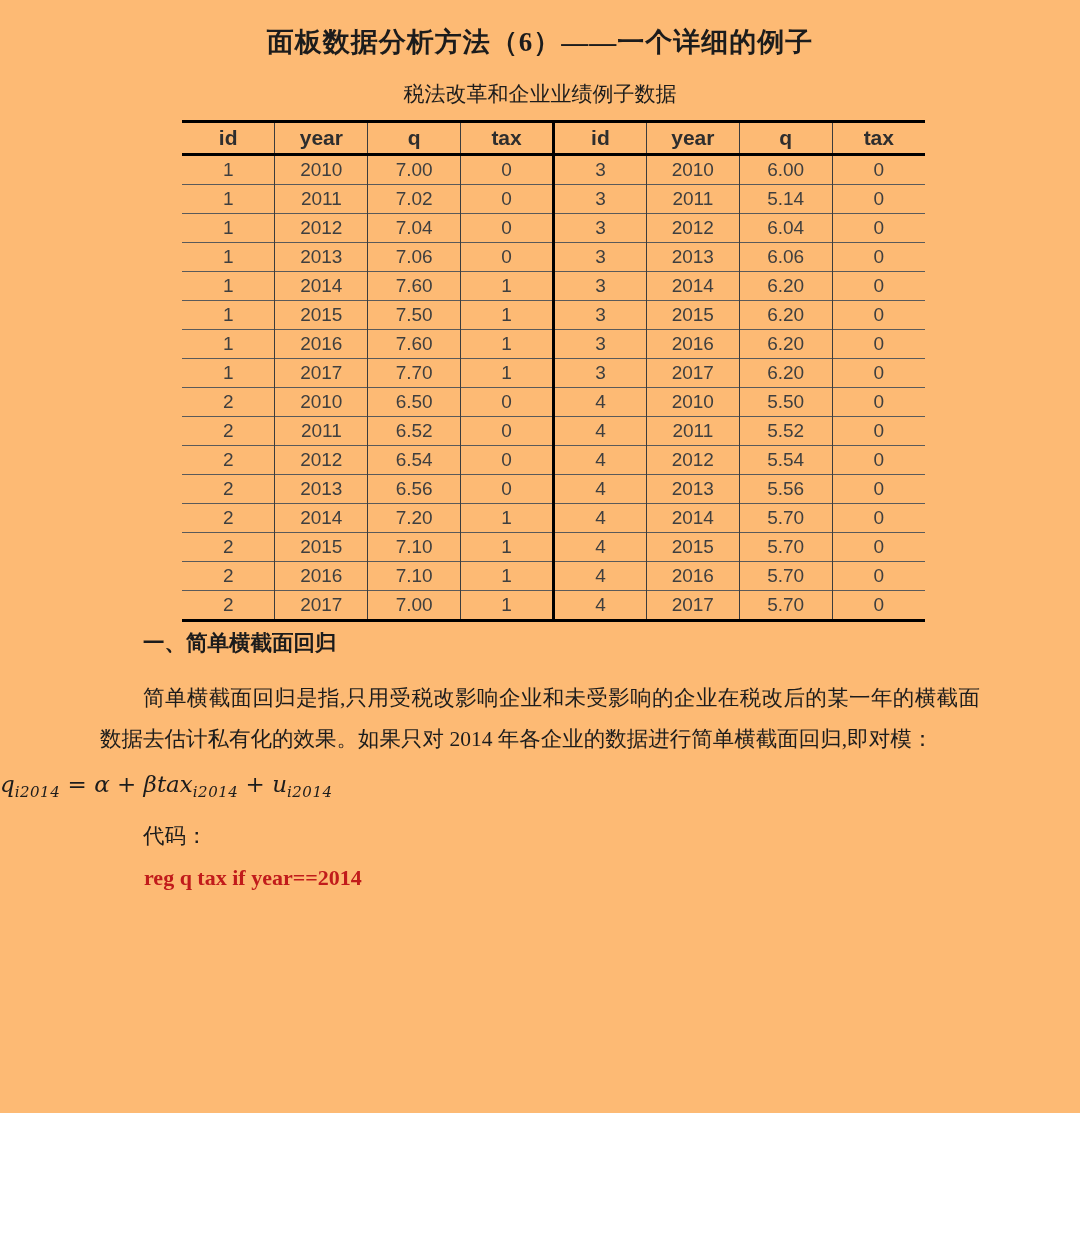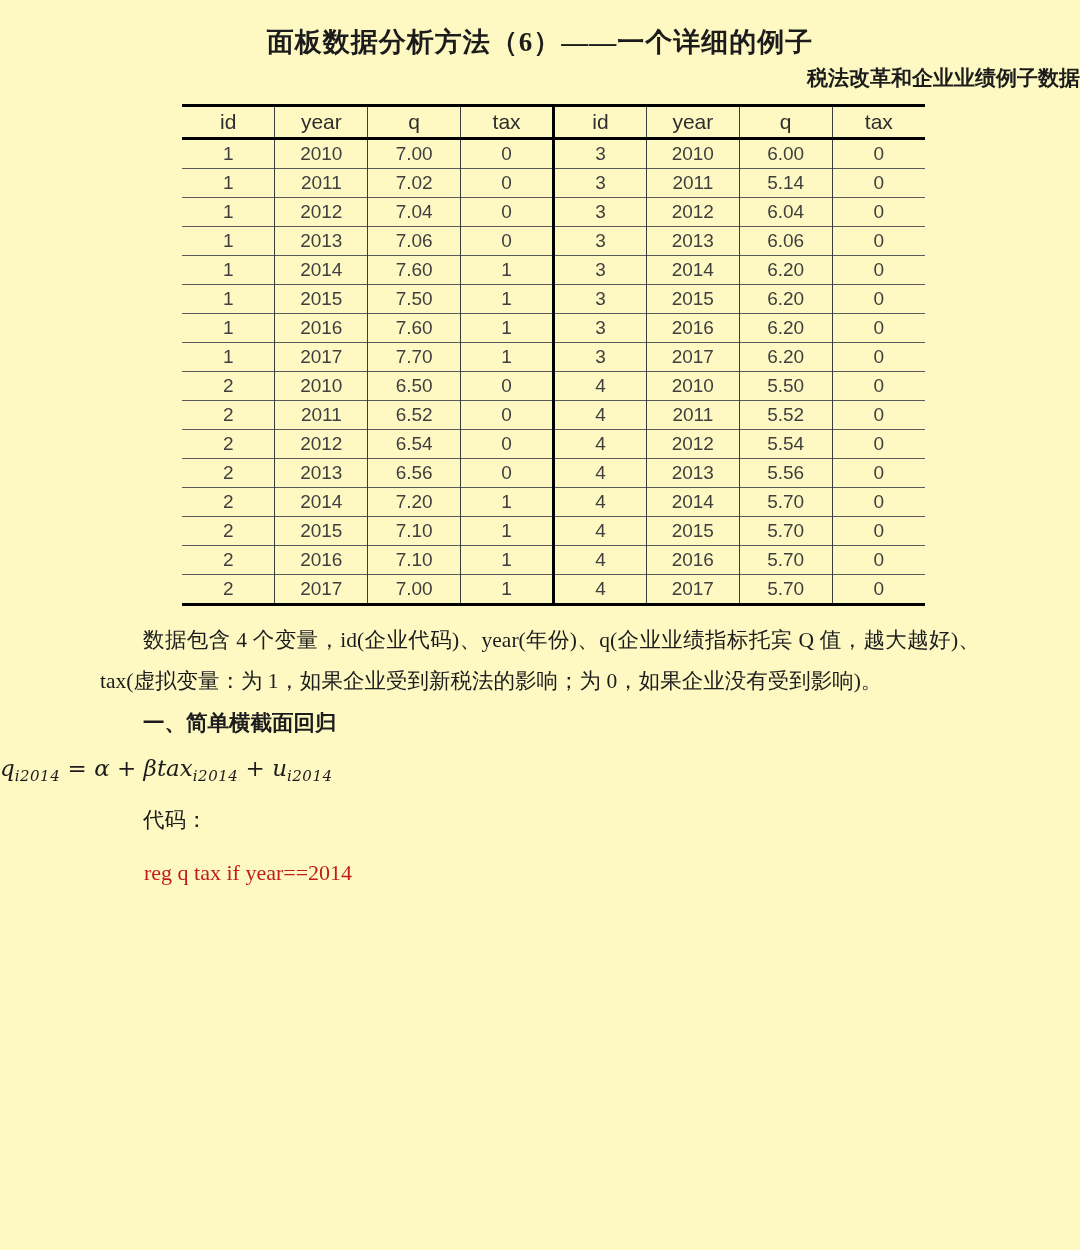--- a/index.html
+++ b/index.html
@@ -1,48 +1,48 @@
 <!DOCTYPE html>
 <html><head>
 <meta charset="utf-8">
 <style>
   html,body{margin:0;padding:0;background:#ffffff;}
   .page{
     position:relative;
-    width:1080px;height:1250px;
-    background:#fef9c3;
+    width:1080px;height:1113px;
+    background:#fdba74;
     overflow:hidden;
     font-family:"Liberation Serif","DejaVu Serif",serif;
     color:#1c1c1c;
   }
   .doc-title{
     margin:24px 0 0 0;
     text-align:center;
     font-size:27px;
     font-weight:bold;
     letter-spacing:1px;
   }
   .table-caption{
-    margin:4px 0 0 0;
-    text-align:right;
+    margin:20px 0 0 0;
+    text-align:center;
     font-size:21px;
-    font-weight:bold;
+    font-weight:normal;
   }
   table.data-table{
     border-collapse:collapse;
     table-layout:fixed;
     margin:12px 0 0 182px;
     width:743px;
     border-top:3px solid #000;
     border-bottom:3px solid #000;
     font-family:"Liberation Sans","DejaVu Sans",sans-serif;
   }
   table.data-table th{
     height:30px;
-    font-weight:normal;
+    font-weight:bold;
     font-size:21px;
     color:#2e2e2e;
     border-bottom:3px solid #000;
     padding:0;
   }
   table.data-table td{
     height:28px;
     text-align:center;
     font-size:19px;
     color:#3f3f3f;
@@ -78,24 +78,25 @@
     vertical-align:-5px;
     letter-spacing:0.5px;
   }
   .code-label{
     margin:4px 100px 0 100px;
     font-size:21.5px;
     line-height:41px;
     text-indent:2em;
   }
   .code-line{
-    margin:11px 100px;
+    margin:0 100px;
     font-size:22px;
     line-height:41px;
     text-indent:2em;
+    font-weight:bold;
   }
 </style>
 </head>
 <body>
 
 <div class="page">
 
   <h1 class="doc-title">面板数据分析方法（6）——一个详细的例子</h1>
 
   <div class="table-caption">税法改革和企业业绩例子数据</div>
@@ -270,24 +271,24 @@
           <td>7.00</td>
           <td>1</td>
           <td class="mid-col">4</td>
           <td>2017</td>
           <td>5.70</td>
           <td>0</td>
         </tr>
       </tbody>
   </table>
 
-  <p class="body-text">数据包含 4 个变量，id(企业代码)、year(年份)、q(企业业绩指标托宾 Q 值，越大越好)、tax(虚拟变量：为 1，如果企业受到新税法的影响；为 0，如果企业没有受到影响)。</p>
 
   <div class="section-heading">一、简单横截面回归</div>
 
+  <p class="body-text">简单横截面回归是指,只用受税改影响企业和未受影响的企业在税改后的某一年的横截面数据去估计私有化的效果。如果只对 2014 年各企业的数据进行简单横截面回归,即对模：</p>
 
   <div class="formula">
     <span>q</span><span class="sub">i2014</span><span> = </span><span>α</span><span> + </span><span>βtax</span><span class="sub">i2014</span><span> + </span><span>u</span><span class="sub">i2014</span>
   </div>
 
   <p class="code-label">代码：</p>
   <p class="code-line" style="color: rgb(193, 27, 27);">reg q tax if year==2014</p>
 
 </div>
 

